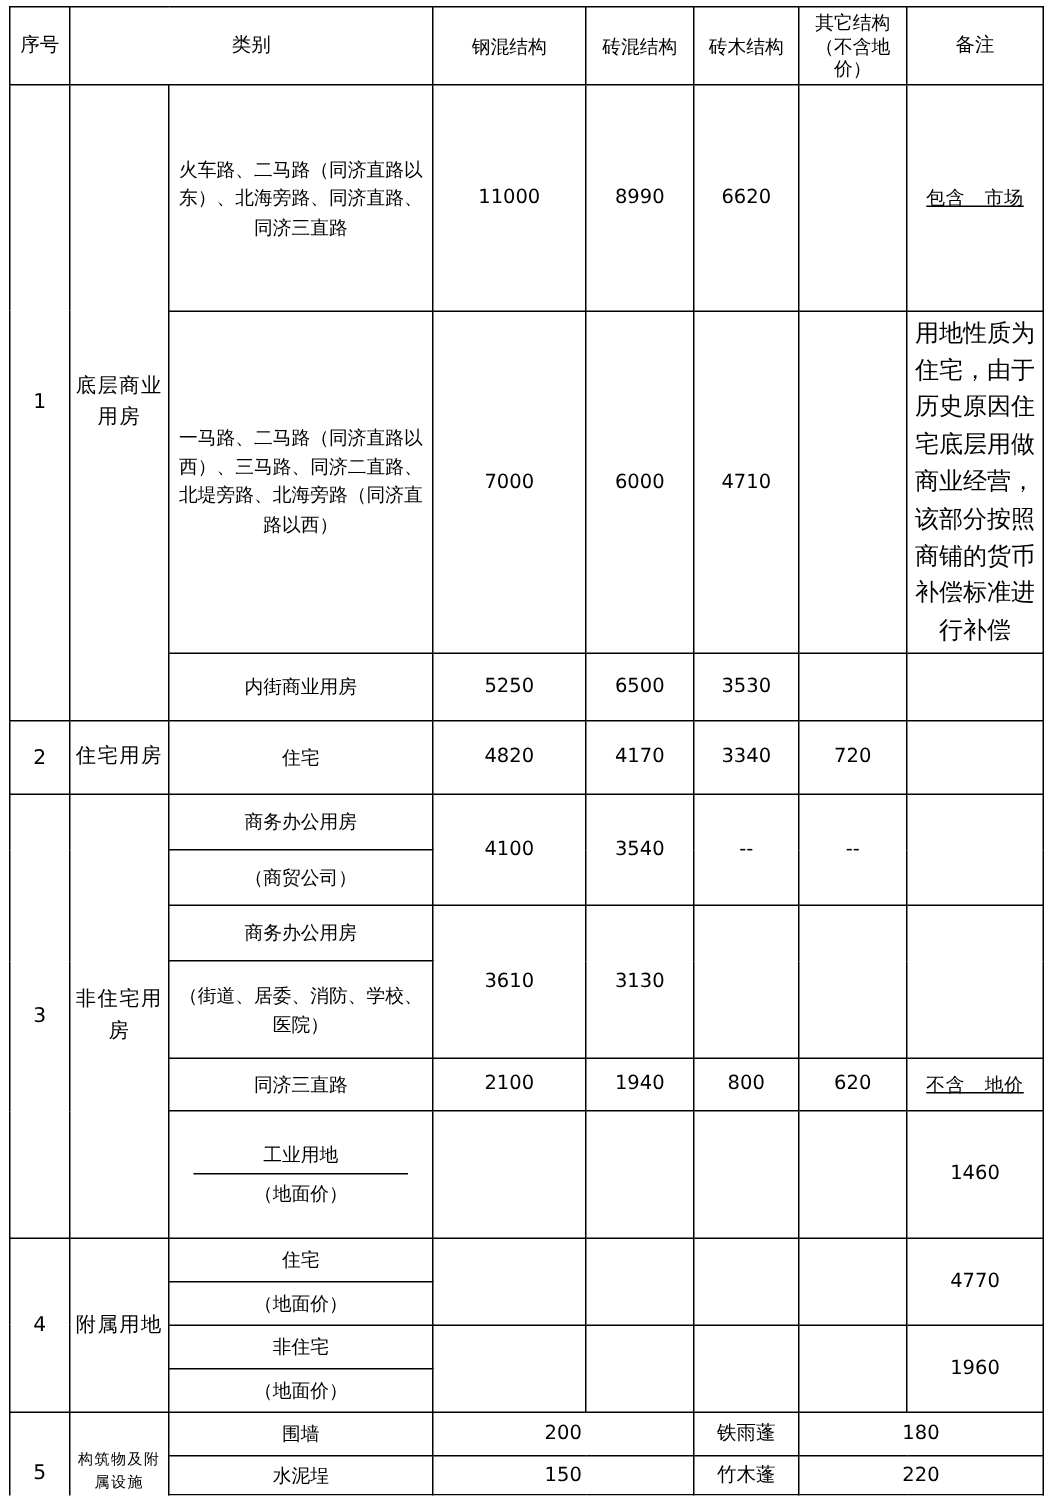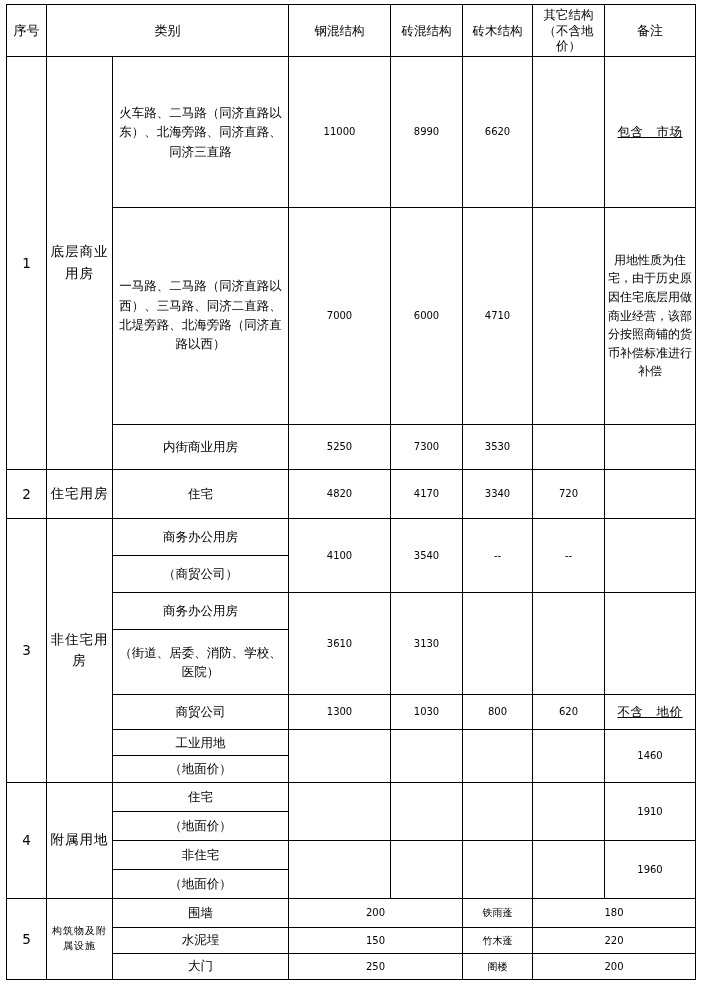--- a/index.html
+++ b/index.html
@@ -55,24 +55,24 @@
     font-size: 13.5px;
     letter-spacing: 1px;
     line-height: 1.6;
   }
   .sub {
     font-size: 12.5px;
     line-height: 1.55;
     padding: 4px 5px;
   }
   .num {
-    font-size: 10px;
+    font-size: 13px;
   }
   .note {
-    font-size: 12px;
+    font-size: 16px;
     line-height: 1.55;
     padding: 4px 6px;
   }
   .note-sp {
     font-size: 12.5px;
     letter-spacing: 0.5px;
     text-decoration: underline;
   }
   .tall {
     height: 146px;
@@ -131,21 +131,21 @@
         <td class="sub tall2">一马路、二马路（同济直路以西）、三马路、同济二直路、北堤旁路、北海旁路（同济直路以西）</td>
         <td class="num">7000</td>
         <td class="num">6000</td>
         <td class="num">4710</td>
         <td class="num"></td>
         <td class="note">用地性质为住宅，由于历史原因住宅底层用做商业经营，该部分按照商铺的货币补偿标准进行补偿</td>
       </tr>
       <tr>
         <td class="sub" style="height:40px">内街商业用房</td>
         <td class="num">5250</td>
-        <td class="num">7300</td>
+        <td class="num">6500</td>
         <td class="num">3530</td>
         <td class="num"></td>
         <td class="note"></td>
       </tr>
 
       <tr>
         <td class="rownum">2</td>
         <td class="cat" style="height:44px">住宅用房</td>
         <td class="sub">住宅</td>
         <td class="num">4820</td>
@@ -173,48 +173,48 @@
         <td class="num" rowspan="2">3610</td>
         <td class="num" rowspan="2">3130</td>
         <td class="num" rowspan="2"></td>
         <td class="num" rowspan="2"></td>
         <td class="note" rowspan="2"></td>
       </tr>
       <tr>
         <td class="sub" style="height:60px">（街道、居委、消防、学校、医院）</td>
       </tr>
       <tr>
-        <td class="sub" style="height:30px">商贸公司</td>
-        <td class="num">1300</td>
-        <td class="num">1030</td>
+        <td class="sub" style="height:30px">同济三直路</td>
+        <td class="num">2100</td>
+        <td class="num">1940</td>
         <td class="num">800</td>
         <td class="num">620</td>
         <td class="note note-sp">不含　地价</td>
       </tr>
       <tr>
-        <td class="sub" style="height:28px;padding:0">
+        <td class="sub" style="height:28px;padding:16px">
           <div style="border-bottom:1px solid #000;padding:3px 0;">工业用地</div>
           <div style="padding:3px 0;">（地面价）</div>
         </td>
         <td class="num"></td>
         <td class="num"></td>
         <td class="num"></td>
         <td class="num"></td>
         <td class="num">1460</td>
       </tr>
 
       <tr>
         <td class="rownum" rowspan="4">4</td>
         <td class="cat" rowspan="4">附属用地</td>
         <td class="sub" style="height:24px">住宅</td>
         <td class="num" rowspan="2"></td>
         <td class="num" rowspan="2"></td>
         <td class="num" rowspan="2"></td>
         <td class="num" rowspan="2"></td>
-        <td class="num" rowspan="2">1910</td>
+        <td class="num" rowspan="2">4770</td>
       </tr>
       <tr>
         <td class="sub" style="height:24px">（地面价）</td>
       </tr>
       <tr>
         <td class="sub" style="height:24px">非住宅</td>
         <td class="num" rowspan="2"></td>
         <td class="num" rowspan="2"></td>
         <td class="num" rowspan="2"></td>
         <td class="num" rowspan="2"></td>

